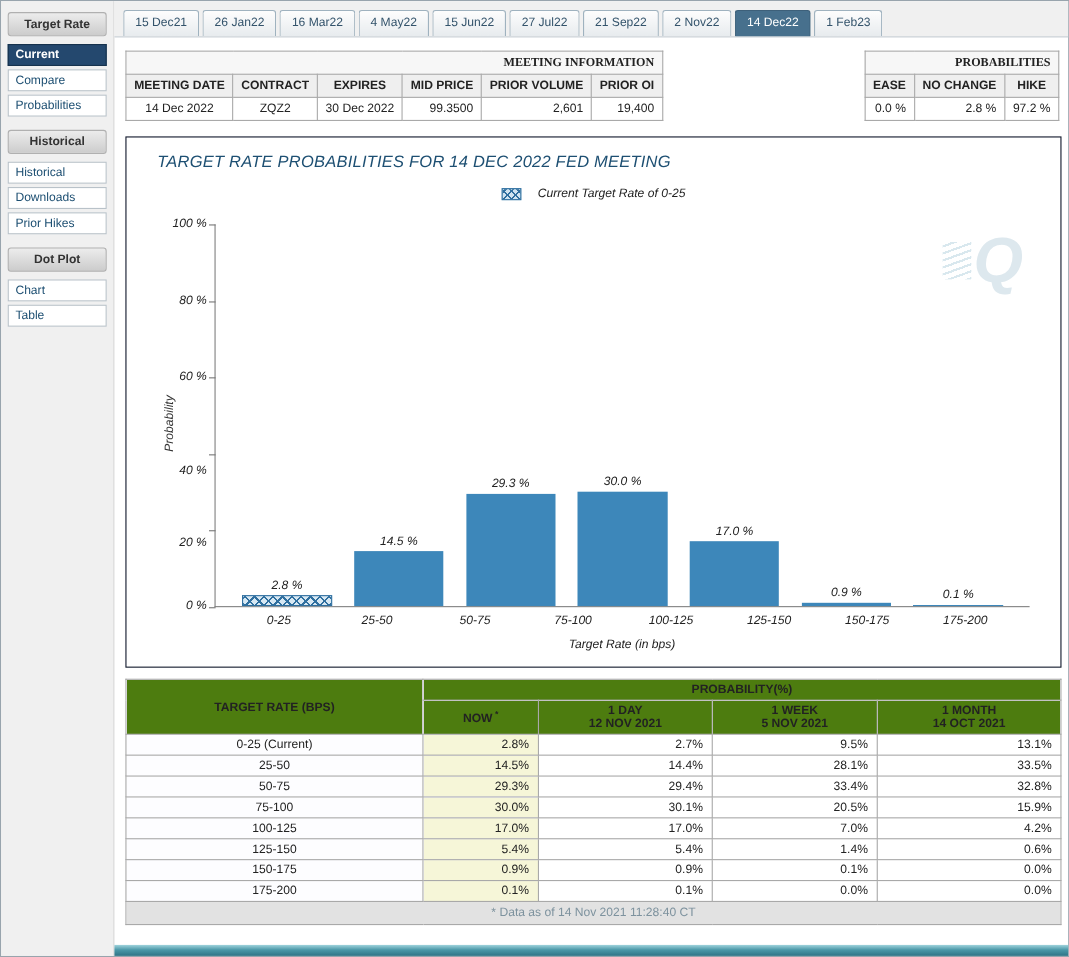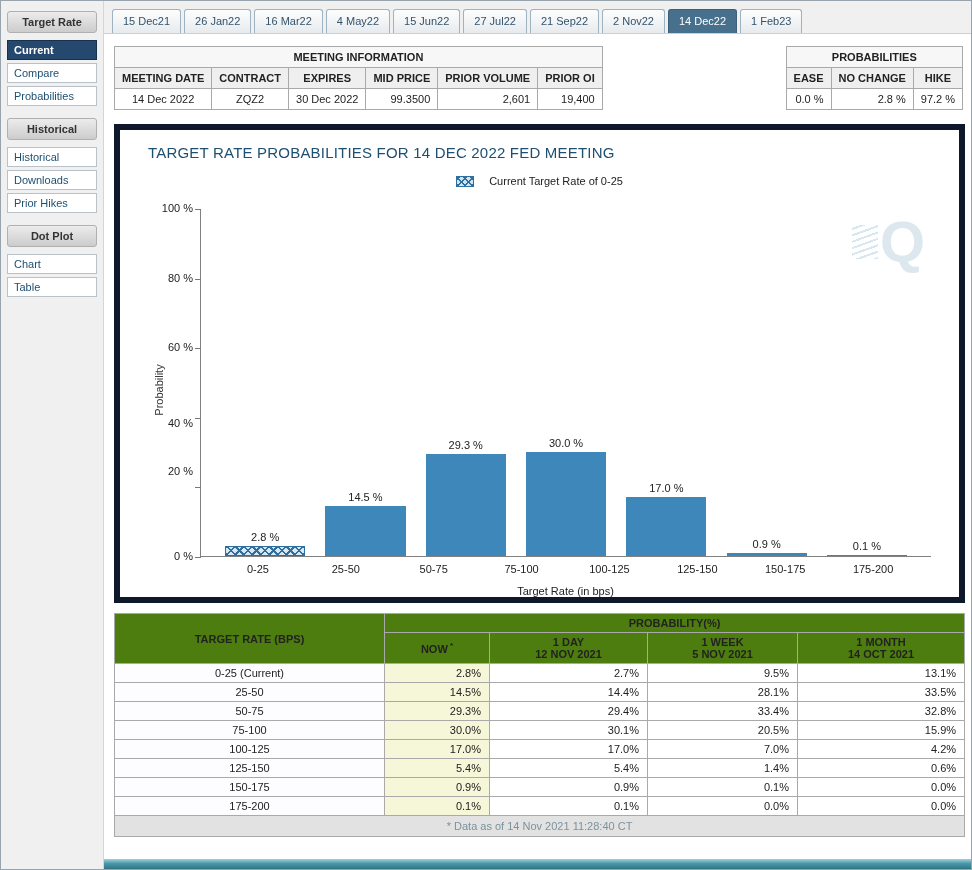--- a/index.html
+++ b/index.html
@@ -85,30 +85,32 @@
     align-items: flex-start;
     padding: 12px 10px 4px 10px;
   }
   table.info-table { border-collapse: collapse; background: #fff; }
   table.info-table th, table.info-table td {
     border: 1px solid #a9a9a9;
     padding: 4px 7px;
     white-space: nowrap;
   }
   table.info-table th { background: #efefef; font-weight: bold; }
-  table.info-table th.caption { background: #f7f7f7; text-align: center; }
+  table.info-table th.caption { background: #f7f7f7; text-align: right; font-family: Liberation Serif, serif; }
   .prob-box { margin-left: auto; margin-right: 2px; }
   .align-c { text-align: center; }
   .align-r { text-align: right; }
   
   .chart-panel {
     margin: 10px 10px 0 10px;
-    border: 6px solid #0f172a;
+    border: 1px solid #0f172a;
     background: #fff;
     position: relative;
+    padding-bottom: 14px;
+    font-style: italic;
   }
   .chart-title {
     color: var(--title, #1d4f72);
     font-size: 15px;
     letter-spacing: .2px;
     padding: 14px 0 0 28px;
   }
   .legend {
     display: flex;
     justify-content: center;
@@ -348,23 +350,23 @@
                 <div class="bar" style="height: 1px;"></div>
               </div>
             </div>
         <div class="ytick" style="top: 0px;"></div>
             <div class="ytick-label" style="top: -7px;">100 %</div>
             <div class="ytick" style="top: 69.6px;"></div>
             <div class="ytick-label" style="top: 62.6px;">80 %</div>
             <div class="ytick" style="top: 139.2px;"></div>
             <div class="ytick-label" style="top: 132.2px;">60 %</div>
             <div class="ytick" style="top: 208.8px;"></div>
-            <div class="ytick-label" style="top: 208px;">40 %</div>
+            <div class="ytick-label" style="top: 218px;">40 %</div>
             <div class="ytick" style="top: 278.4px;"></div>
-            <div class="ytick-label" style="top: 256px;">20 %</div>
+            <div class="ytick-label" style="top: 283px;">20 %</div>
             <div class="ytick" style="top: 348px;"></div>
             <div class="ytick-label" style="top: 341px;">0 %</div>
           </div>
         <div class="xlabels" id="xlabels">
             <span>0-25</span>
             <span>25-50</span>
             <span>50-75</span>
             <span>75-100</span>
             <span>100-125</span>
             <span>125-150</span>

